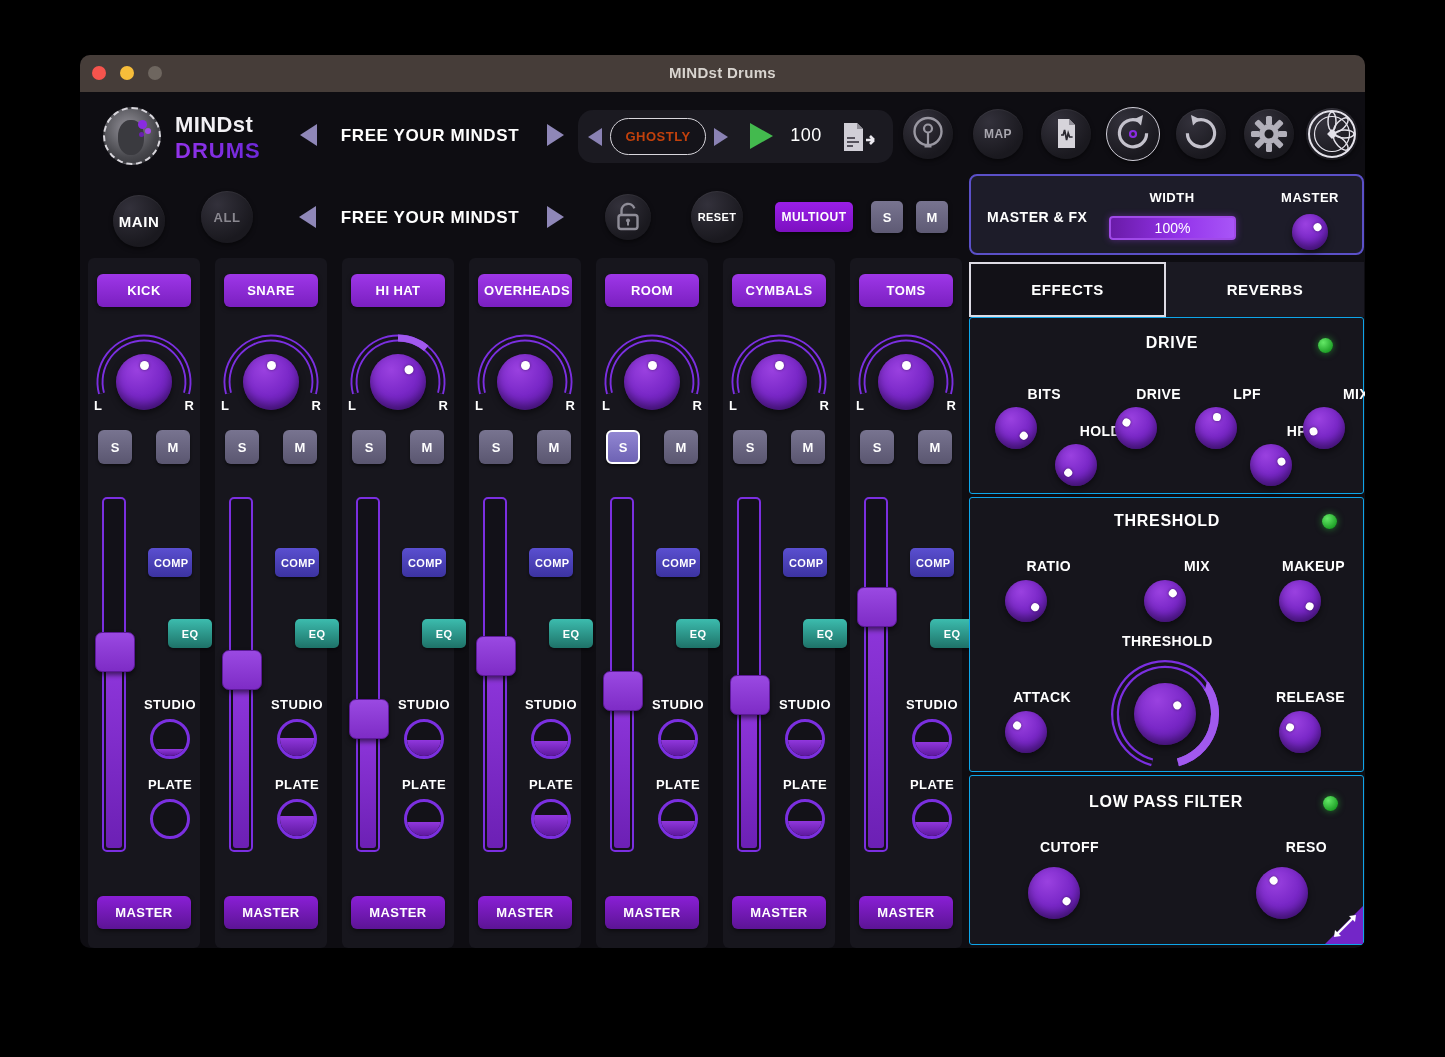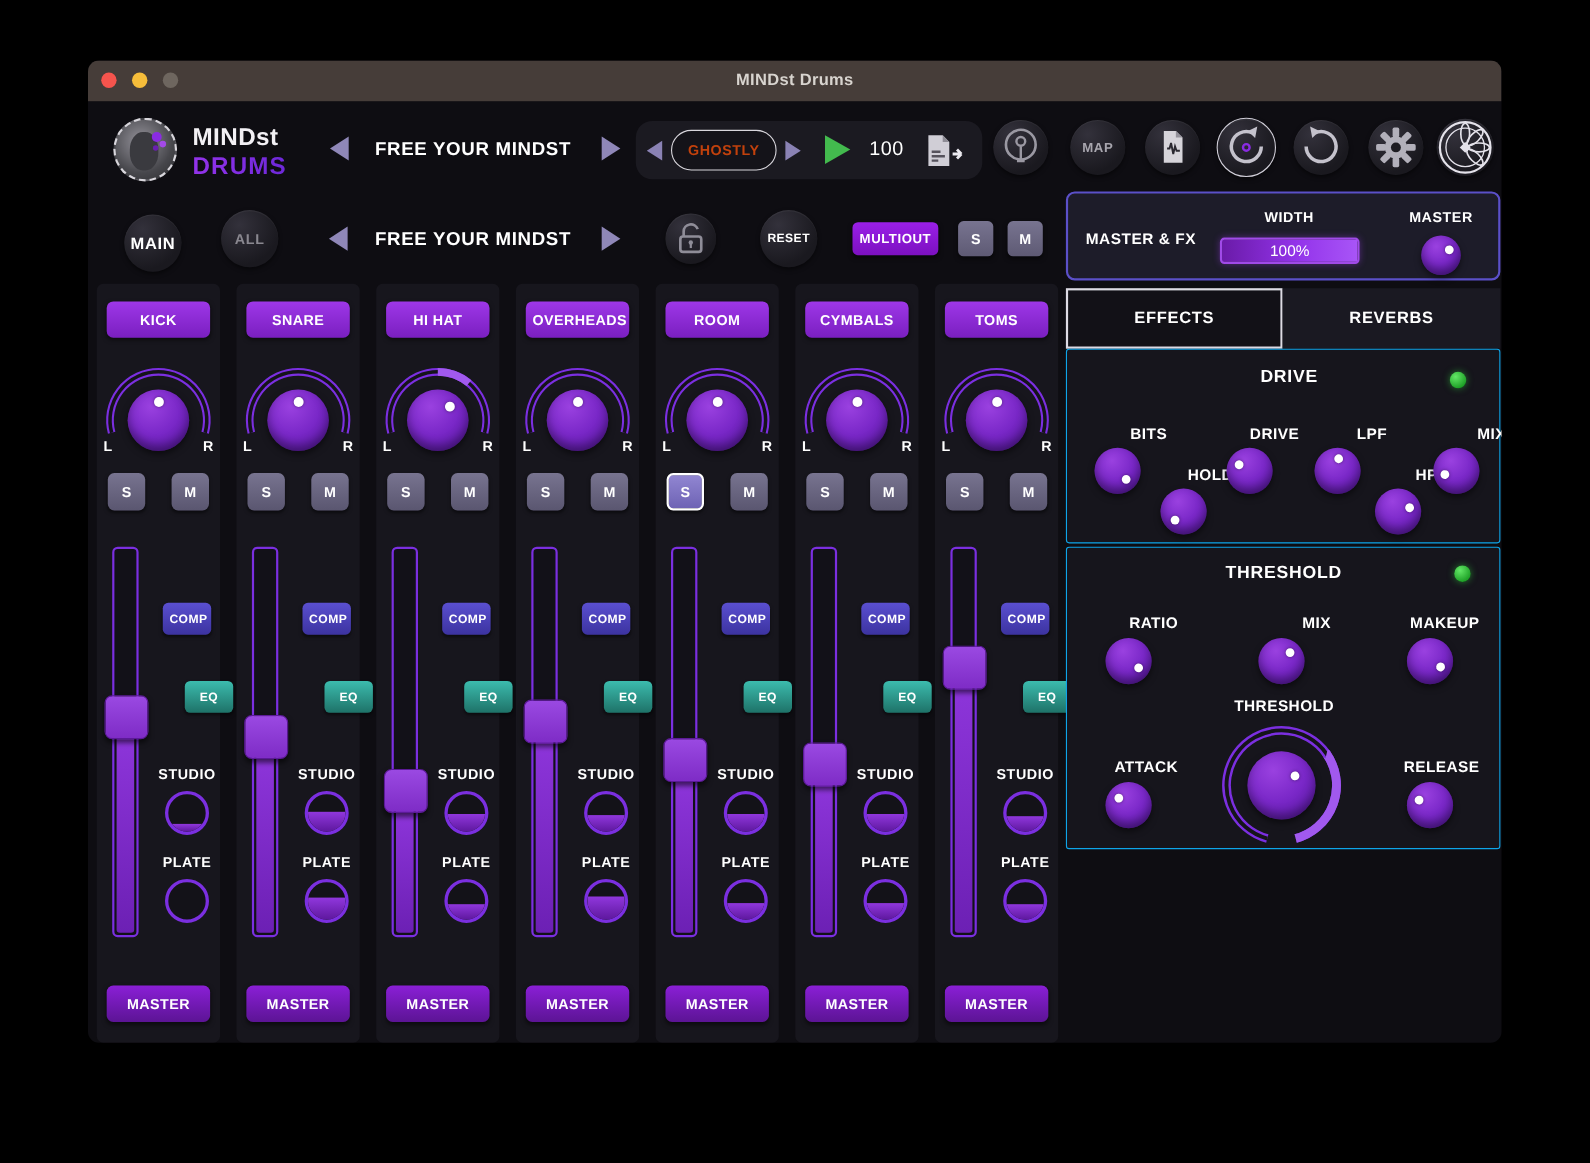--- a/index.html
+++ b/index.html
@@ -602,14 +602,36 @@
           <div class="dot"></div>
         </div>
       </div>
     <div class="knob k42" style="left:309px;top:213px;">
         <div class="arm" style="transform: rotate(-65deg);">
           <div class="dot"></div>
         </div>
       </div>
   </div>
 
+  <div class="fxsec" style="top:720px;height:170px;">
+    <div class="sec-title" style="left:76px;top:17px;">LOW PASS FILTER</div>
+    <div class="led" style="left:353px;top:20px;"></div>
+    <div class="klabel" style="left:39px;top:63px;">CUTOFF</div>
+    <div class="klabel" style="left:267px;top:63px;">RESO</div>
+    <div class="knob k52" style="left:58px;top:91px;">
+        <div class="arm" style="transform: rotate(123deg);">
+          <div class="dot"></div>
+        </div>
+      </div>
+    <div class="knob k52" style="left:286px;top:91px;">
+        <div class="arm" style="transform: rotate(-34deg);">
+          <div class="dot"></div>
+        </div>
+      </div>
+    <svg class="resize-corner" width="38" height="38" viewBox="0 0 38 38">
+      <polygon points="38,0 38,38 0,38" fill="#7326c8"></polygon>
+      <path d="M12 28 L28 12" stroke="#fff" stroke-width="2.4"></path>
+      <polygon points="9,31 10,24 16,30" fill="#fff"></polygon>
+      <polygon points="31,9 24,10 30,16" fill="#fff"></polygon>
+    </svg>
+  </div>
 
 </div>
 
 </body></html>

